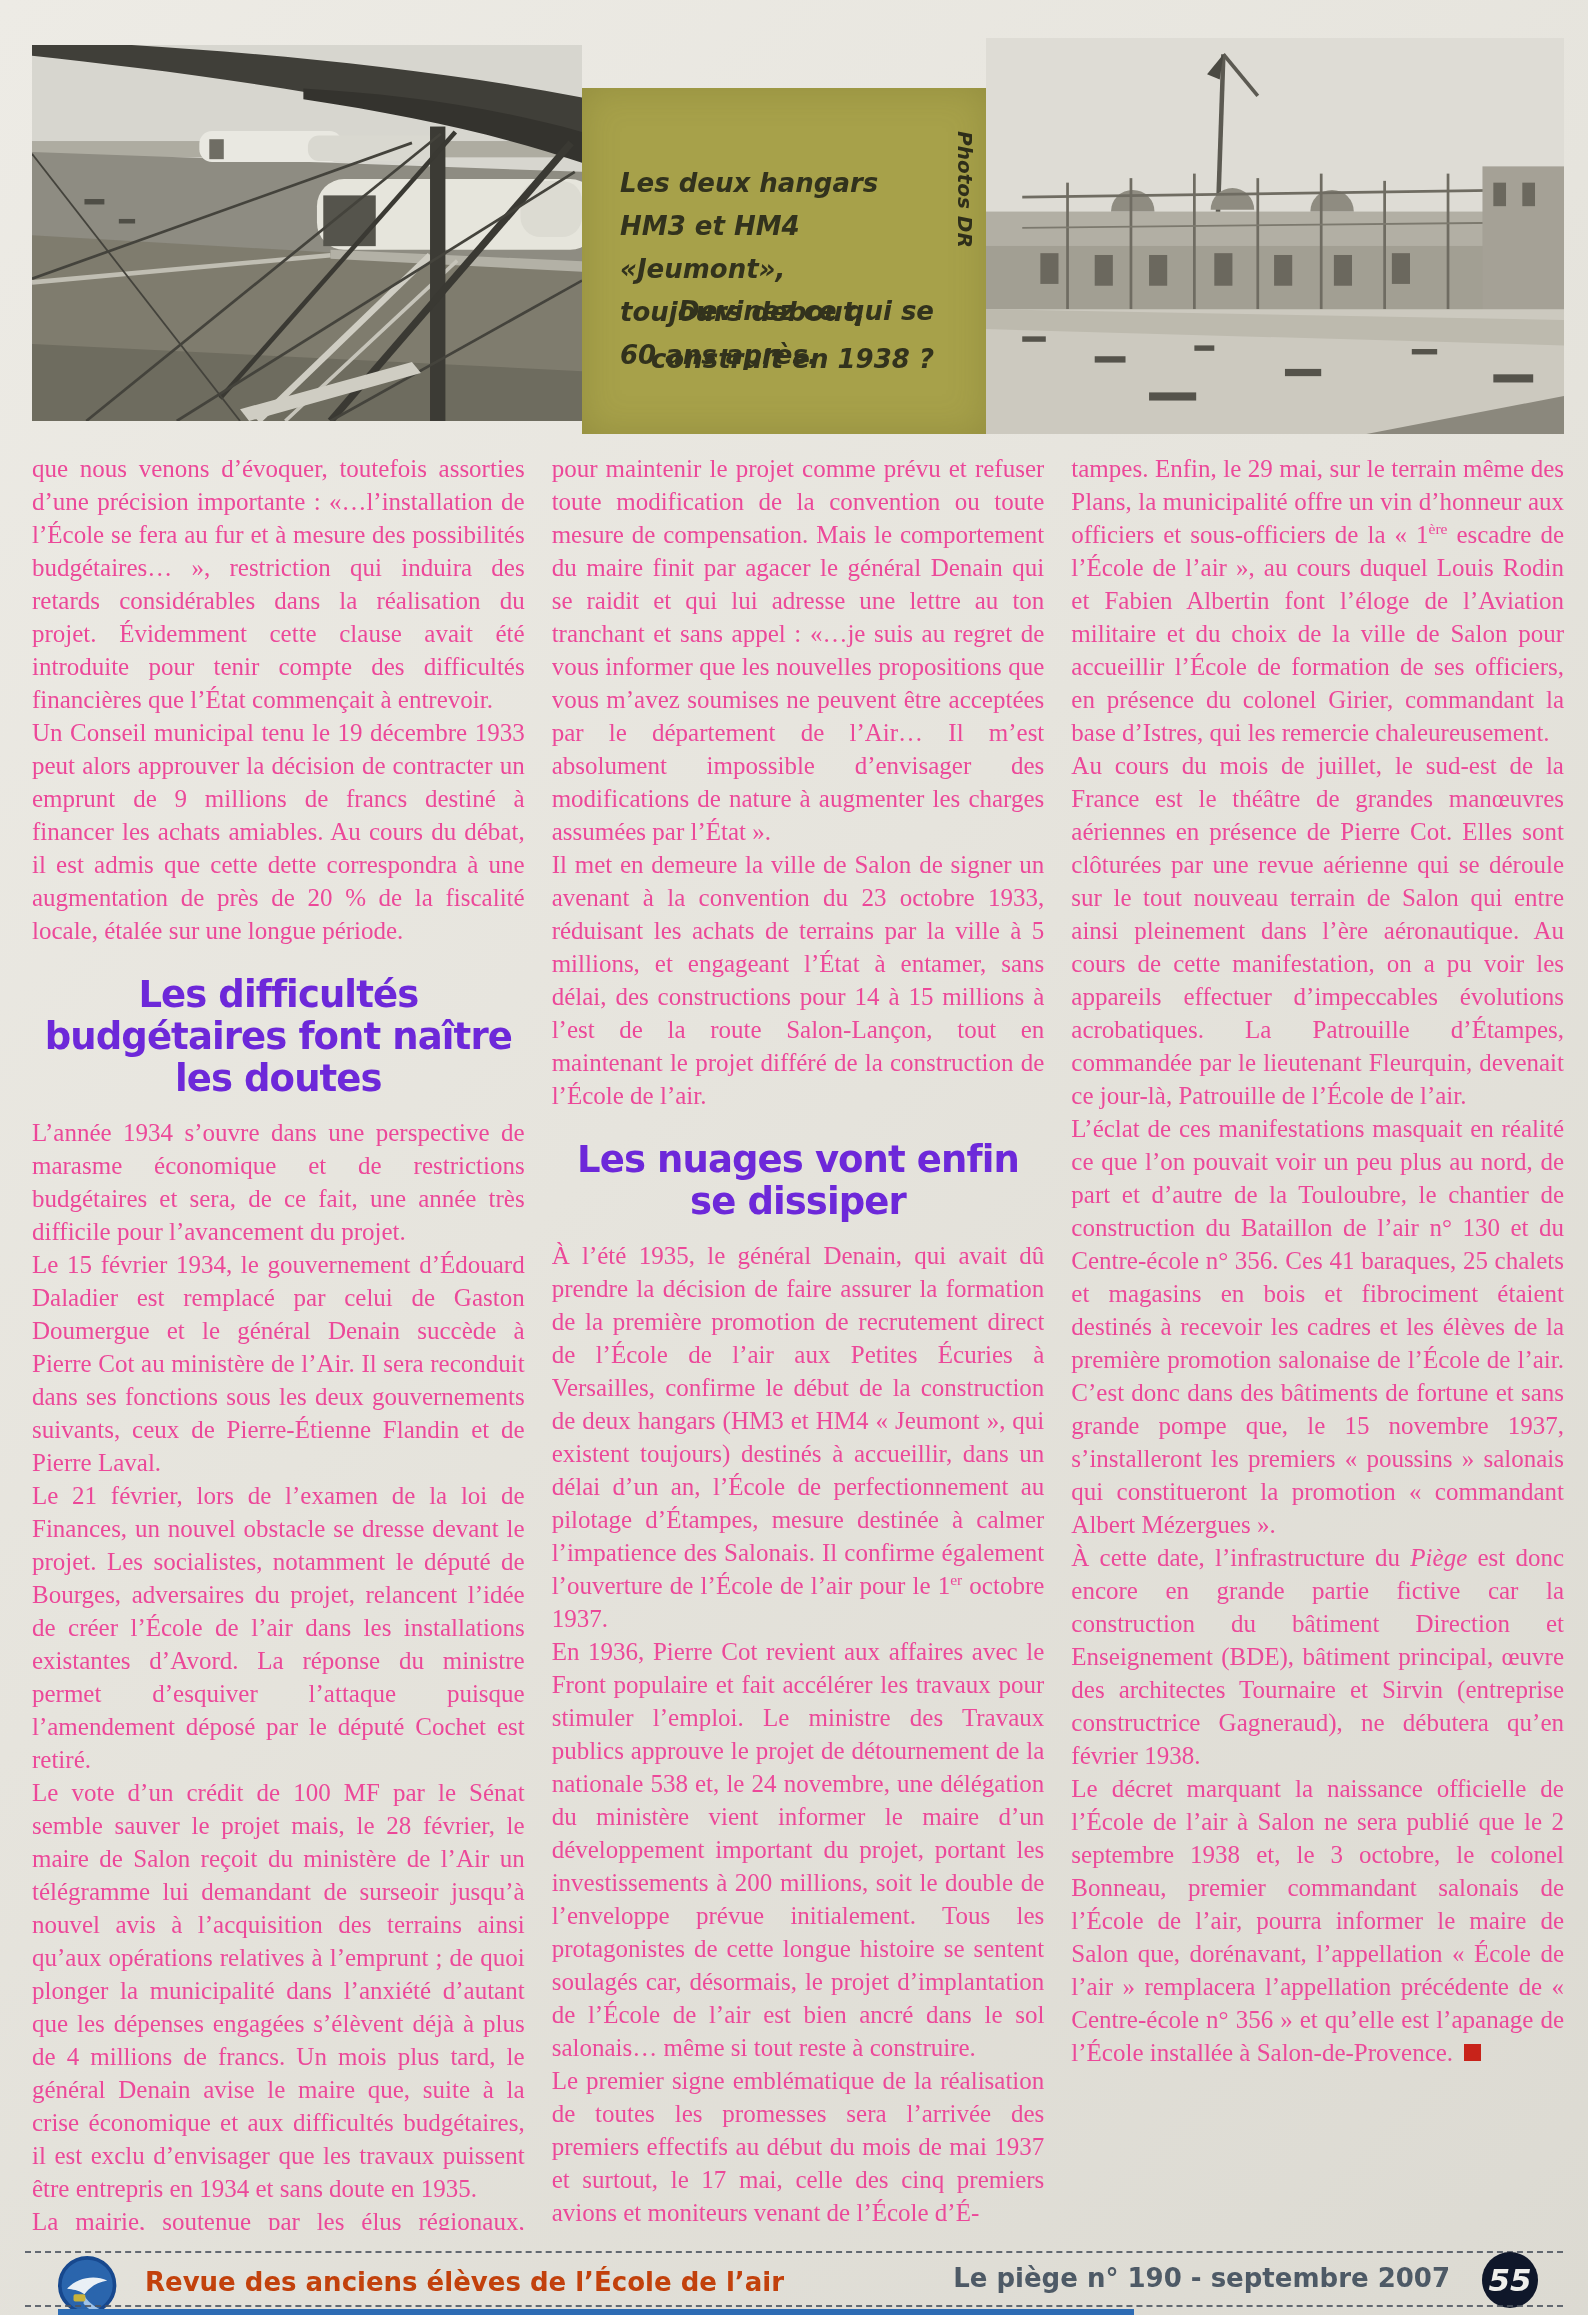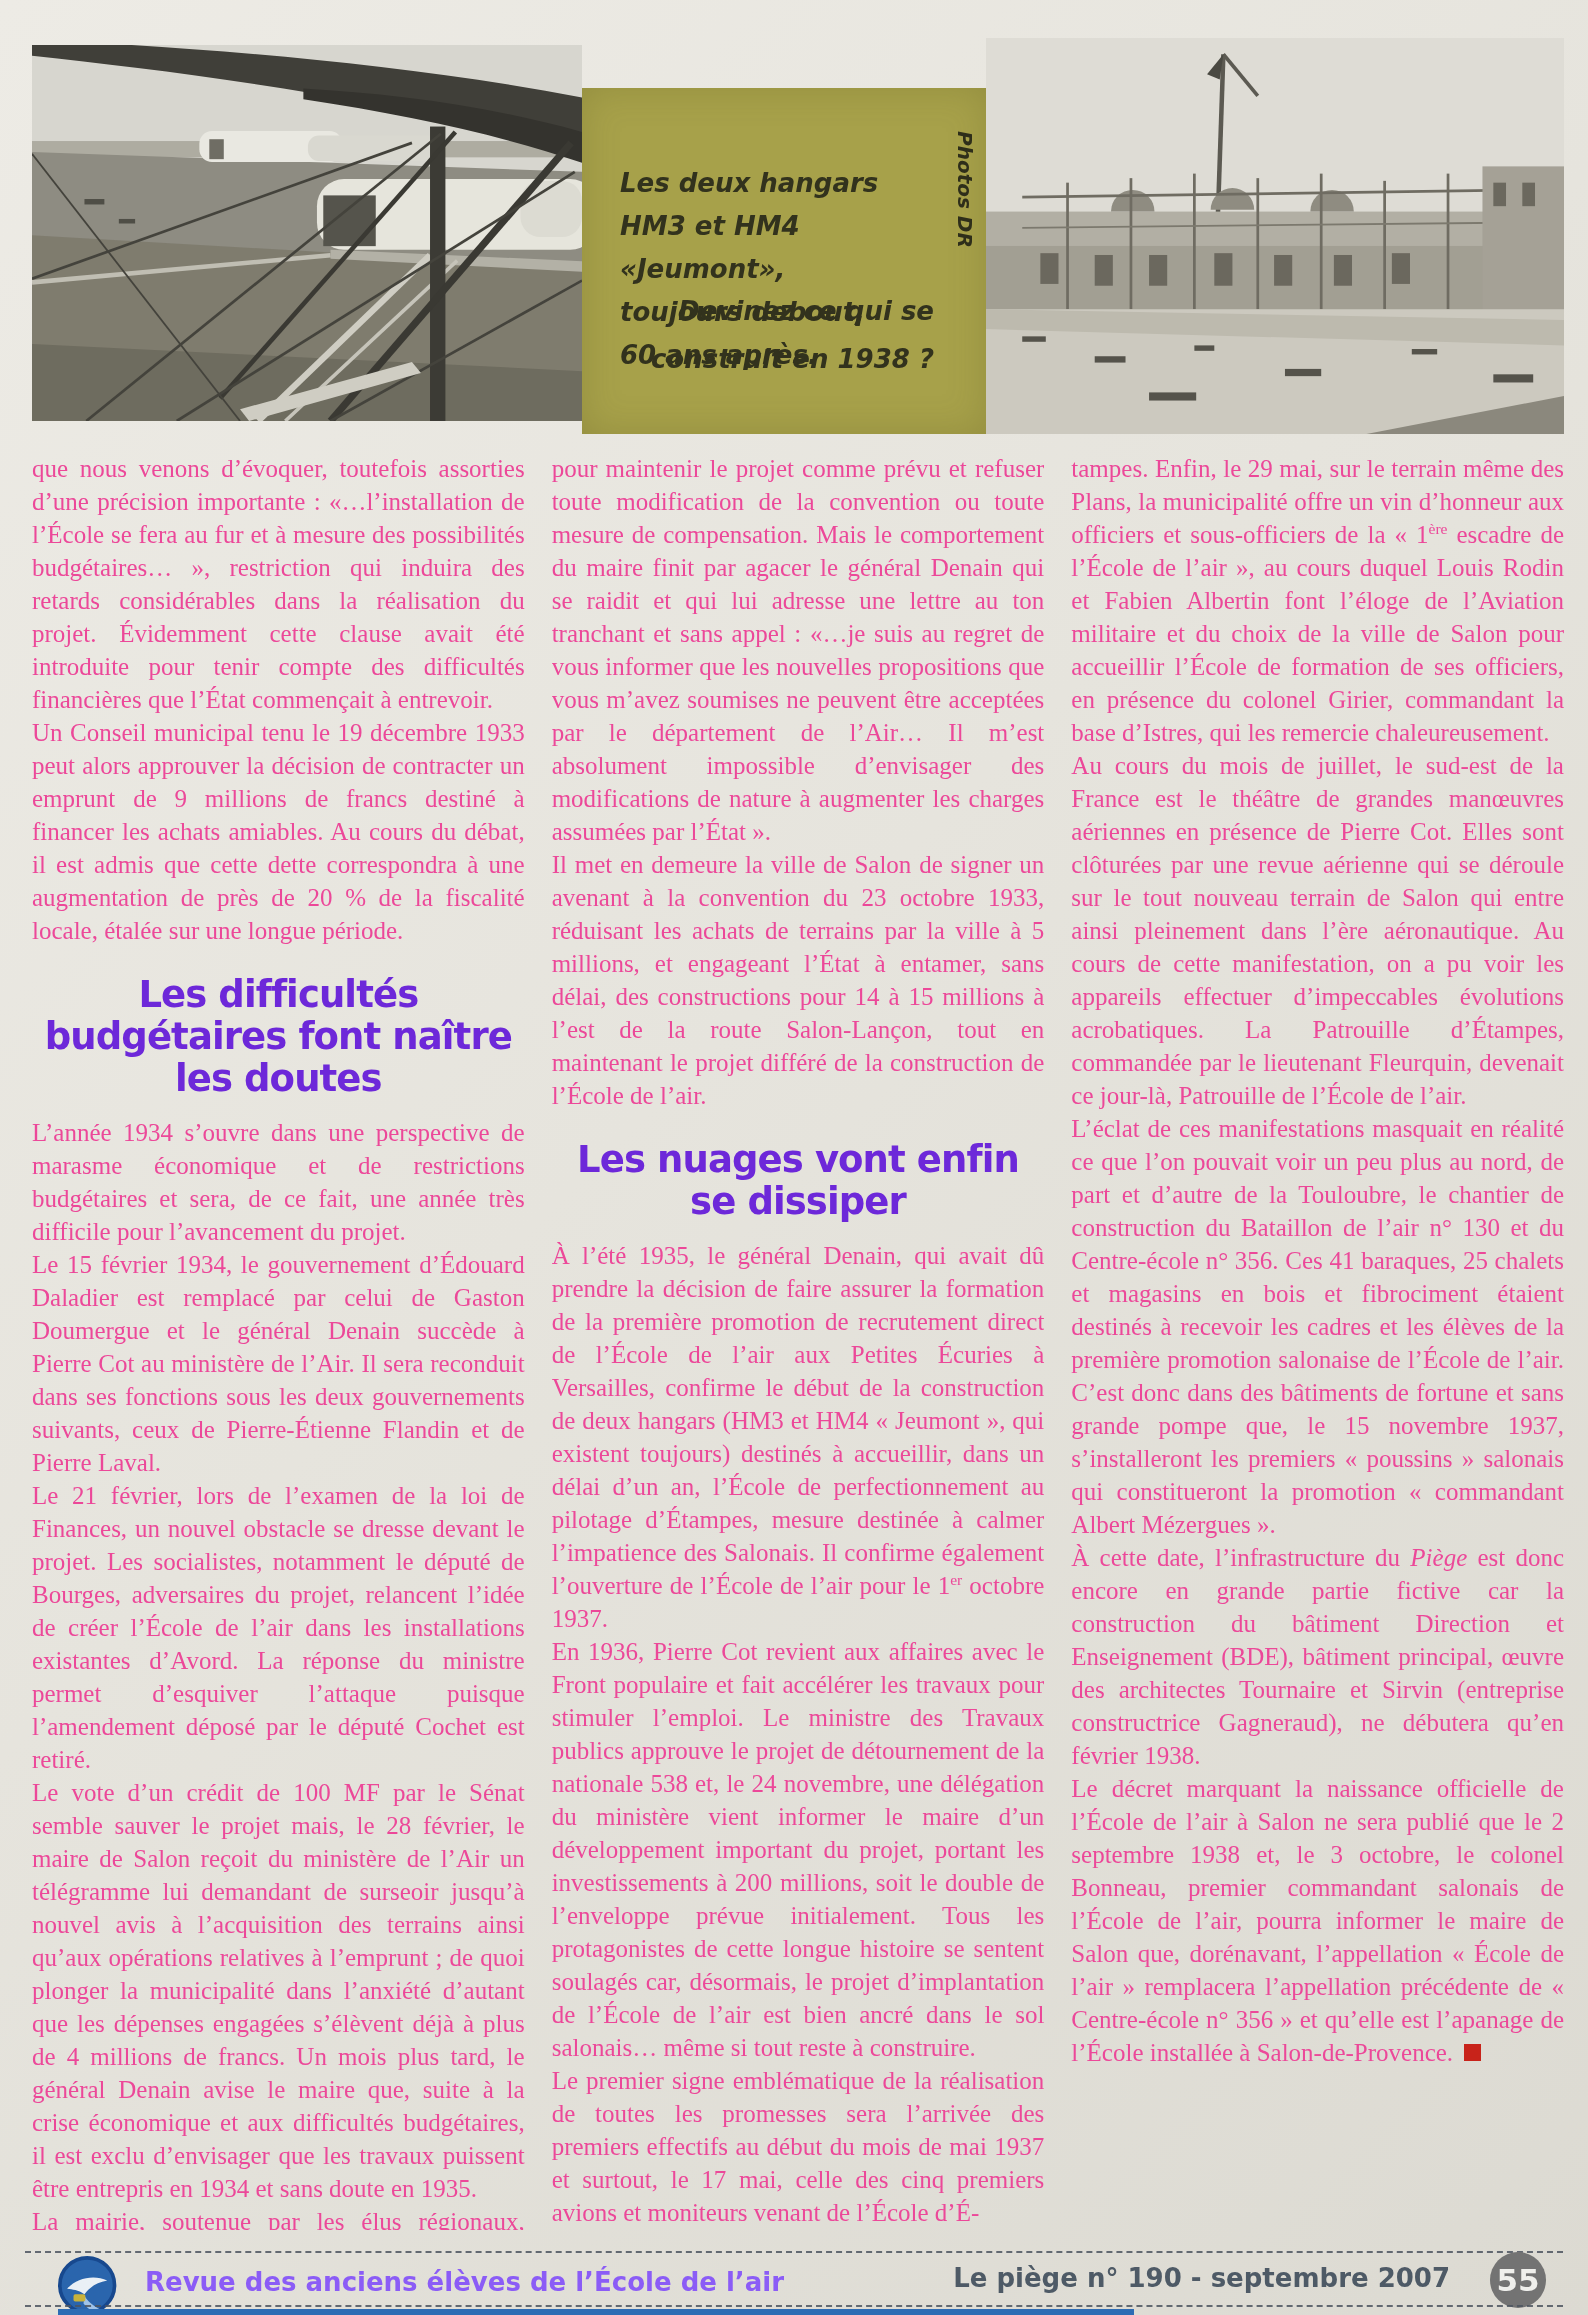--- a/index.html
+++ b/index.html
@@ -43,27 +43,27 @@
     color:#6d28d9;text-align:center;margin:27px 0 16.3px;
   }
   .end-mark{display:inline-block;width:17px;height:17px;background:#c8231a;margin-left:11px;vertical-align:baseline;}
   
   .footer-line{position:absolute;left:25px;right:25px;border-top:2.7px dashed #4d5560;opacity:.85;}
   .fl1{top:2251px;}
   .fl2{top:2305px;}
   .revue-logo{position:absolute;left:58px;top:2256px;width:62px;height:62px;}
   .revue-text{position:absolute;left:145px;top:2267px;
     font-family:"DejaVu Sans","Liberation Sans",sans-serif;
-    font-weight:bold;font-size:26px;color:#8b5cf6;}
+    font-weight:bold;font-size:26px;color:#c2410c;}
   .issue-text{position:absolute;right:138px;top:2263px;
     font-family:"DejaVu Sans","Liberation Sans",sans-serif;
     font-weight:bold;font-size:26px;color:#4e5a66;}
-  .page-circle{position:absolute;right:42px;top:2252px;width:56px;height:56px;border-radius:50%;
-    background:#737373;color:#efefec;display:flex;align-items:center;justify-content:center;
-    font-family:"DejaVu Sans","Liberation Sans",sans-serif;font-weight:bold;font-size:31px;}
+  .page-circle{position:absolute;right:50px;top:2252px;width:56px;height:56px;border-radius:50%;
+    background:#0f172a;color:#efefec;display:flex;align-items:center;justify-content:center;
+    font-family:"DejaVu Sans","Liberation Sans",sans-serif;font-weight:bold;font-size:31px;font-style:italic;}
   .bottom-strip{position:absolute;left:58px;top:2309px;width:1076px;height:7.2px;background:#2e6cb4;}
 </style>
 </head>
 <body>
 
 <div class="photo-strip">
 
   <div class="photo-left">
     <svg viewBox="0 0 608 415" preserveAspectRatio="none">
       <rect width="608" height="415" fill="#d7d6cf"></rect>

